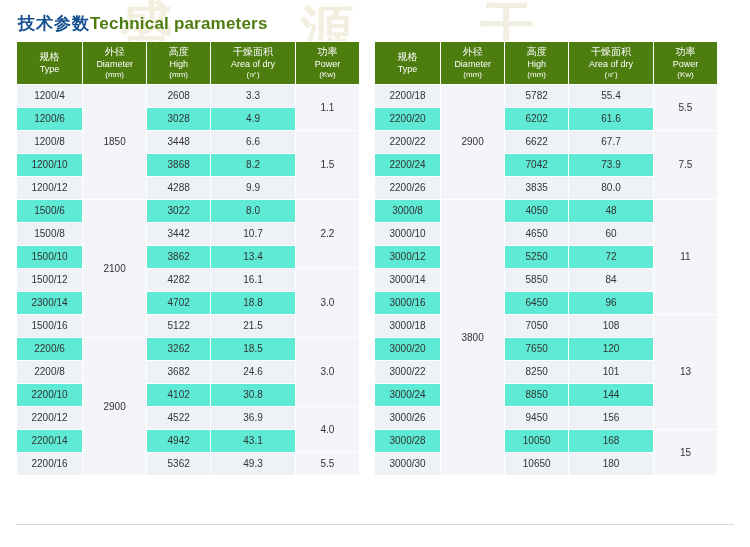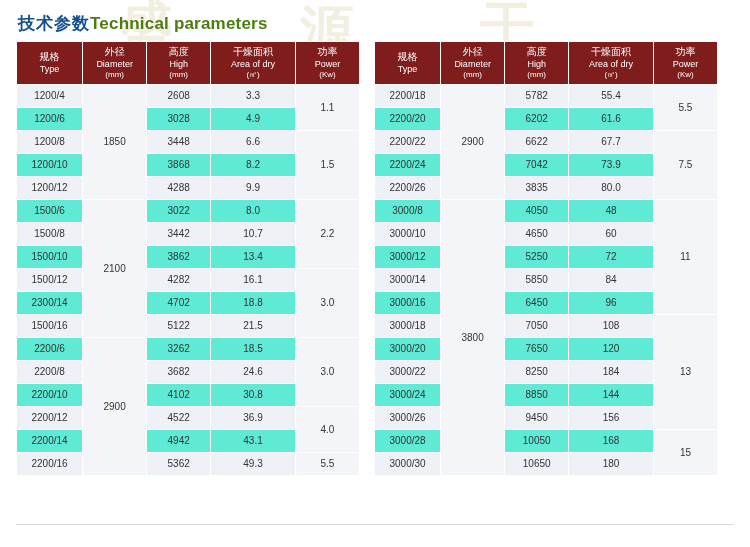--- a/index.html
+++ b/index.html
@@ -73,21 +73,21 @@
   table {
     border-collapse: collapse;
     table-layout: fixed;
     font-size: 10px;
     color: #333;
   }
   table.spec {
     width: 344px;
   }
   thead th {
-    background: #7f1d1d;
+    background: #4d7c0f;
     color: #ffffff;
     font-weight: normal;
     border: 1px solid #ffffff;
     padding: 4px 1px;
     line-height: 1.25;
     vertical-align: middle;
     text-align: center;
   }
   thead th .cn { font-size: 10px; display: block; }
   thead th .en { font-size: 9px; display: block; }
@@ -385,21 +385,21 @@
             <td rowspan="5" class="merge">13</td>
           </tr>
           <tr class="even">
             <td>3000/20</td>
             <td>7650</td>
             <td>120</td>
           </tr>
           <tr class="odd">
             <td>3000/22</td>
             <td>8250</td>
-            <td>184</td>
+            <td>101</td>
           </tr>
           <tr class="even">
             <td>3000/24</td>
             <td>8850</td>
             <td>144</td>
           </tr>
           <tr class="odd">
             <td>3000/26</td>
             <td>9450</td>
             <td>156</td>

